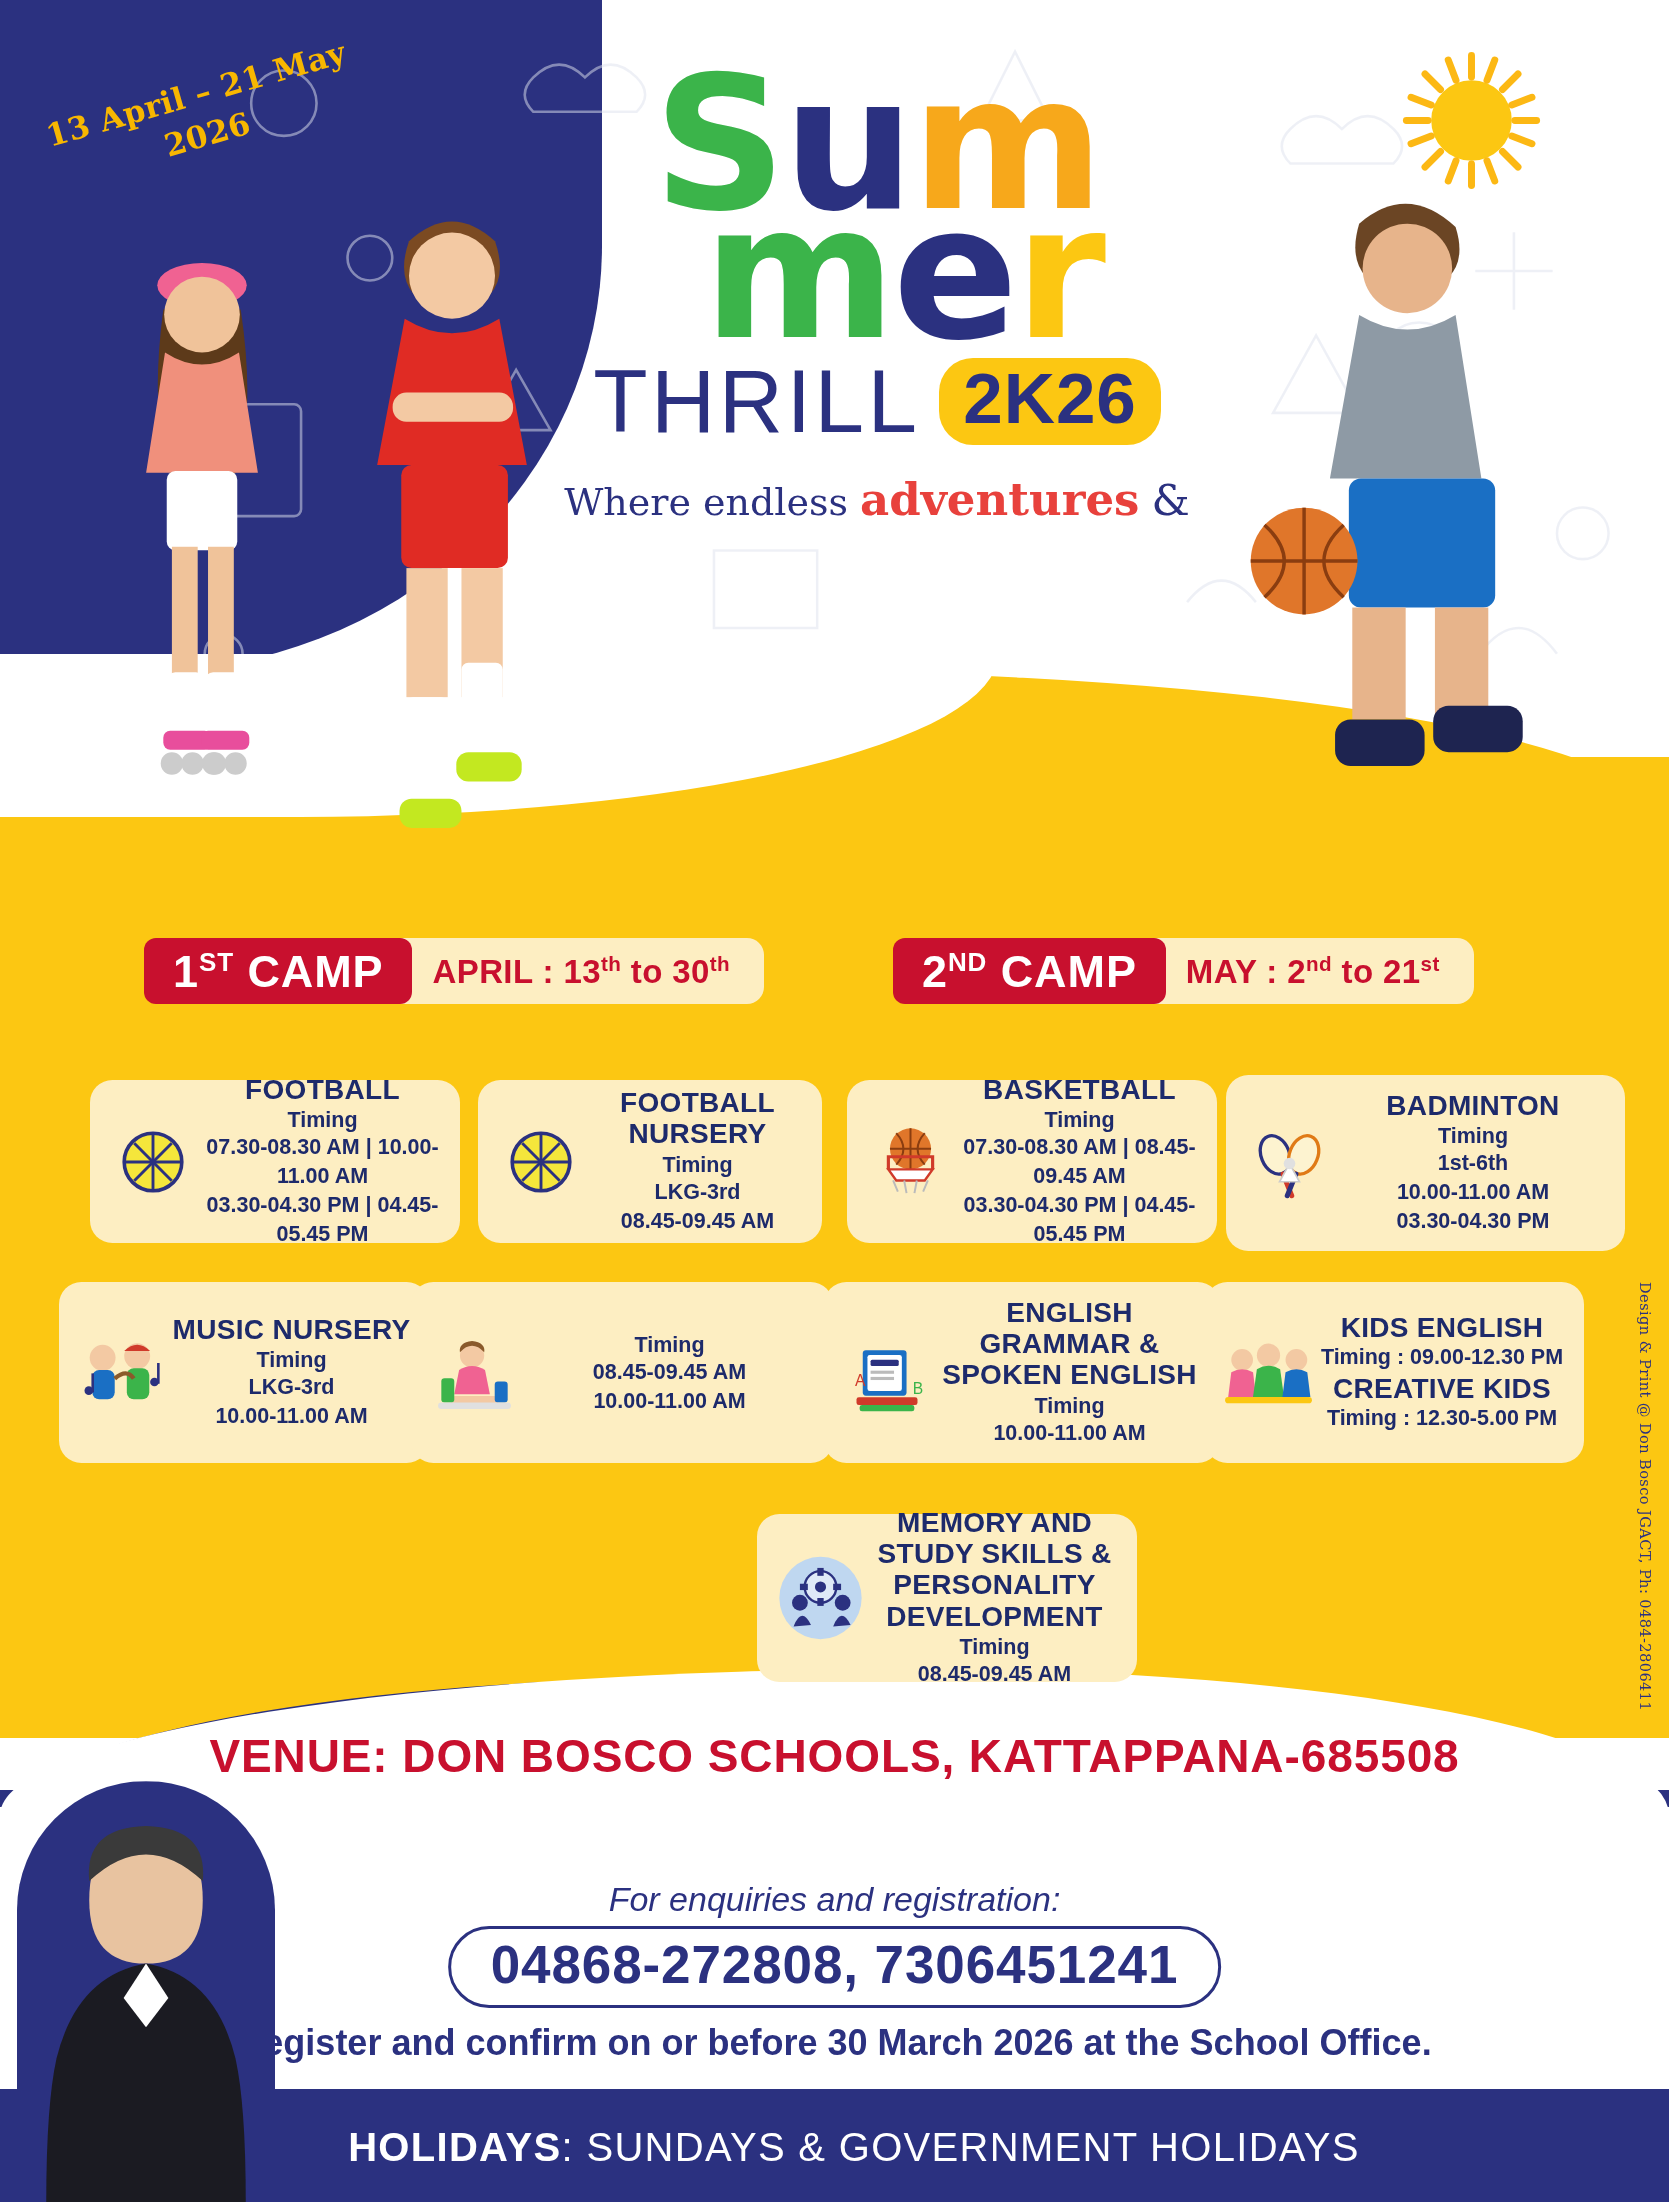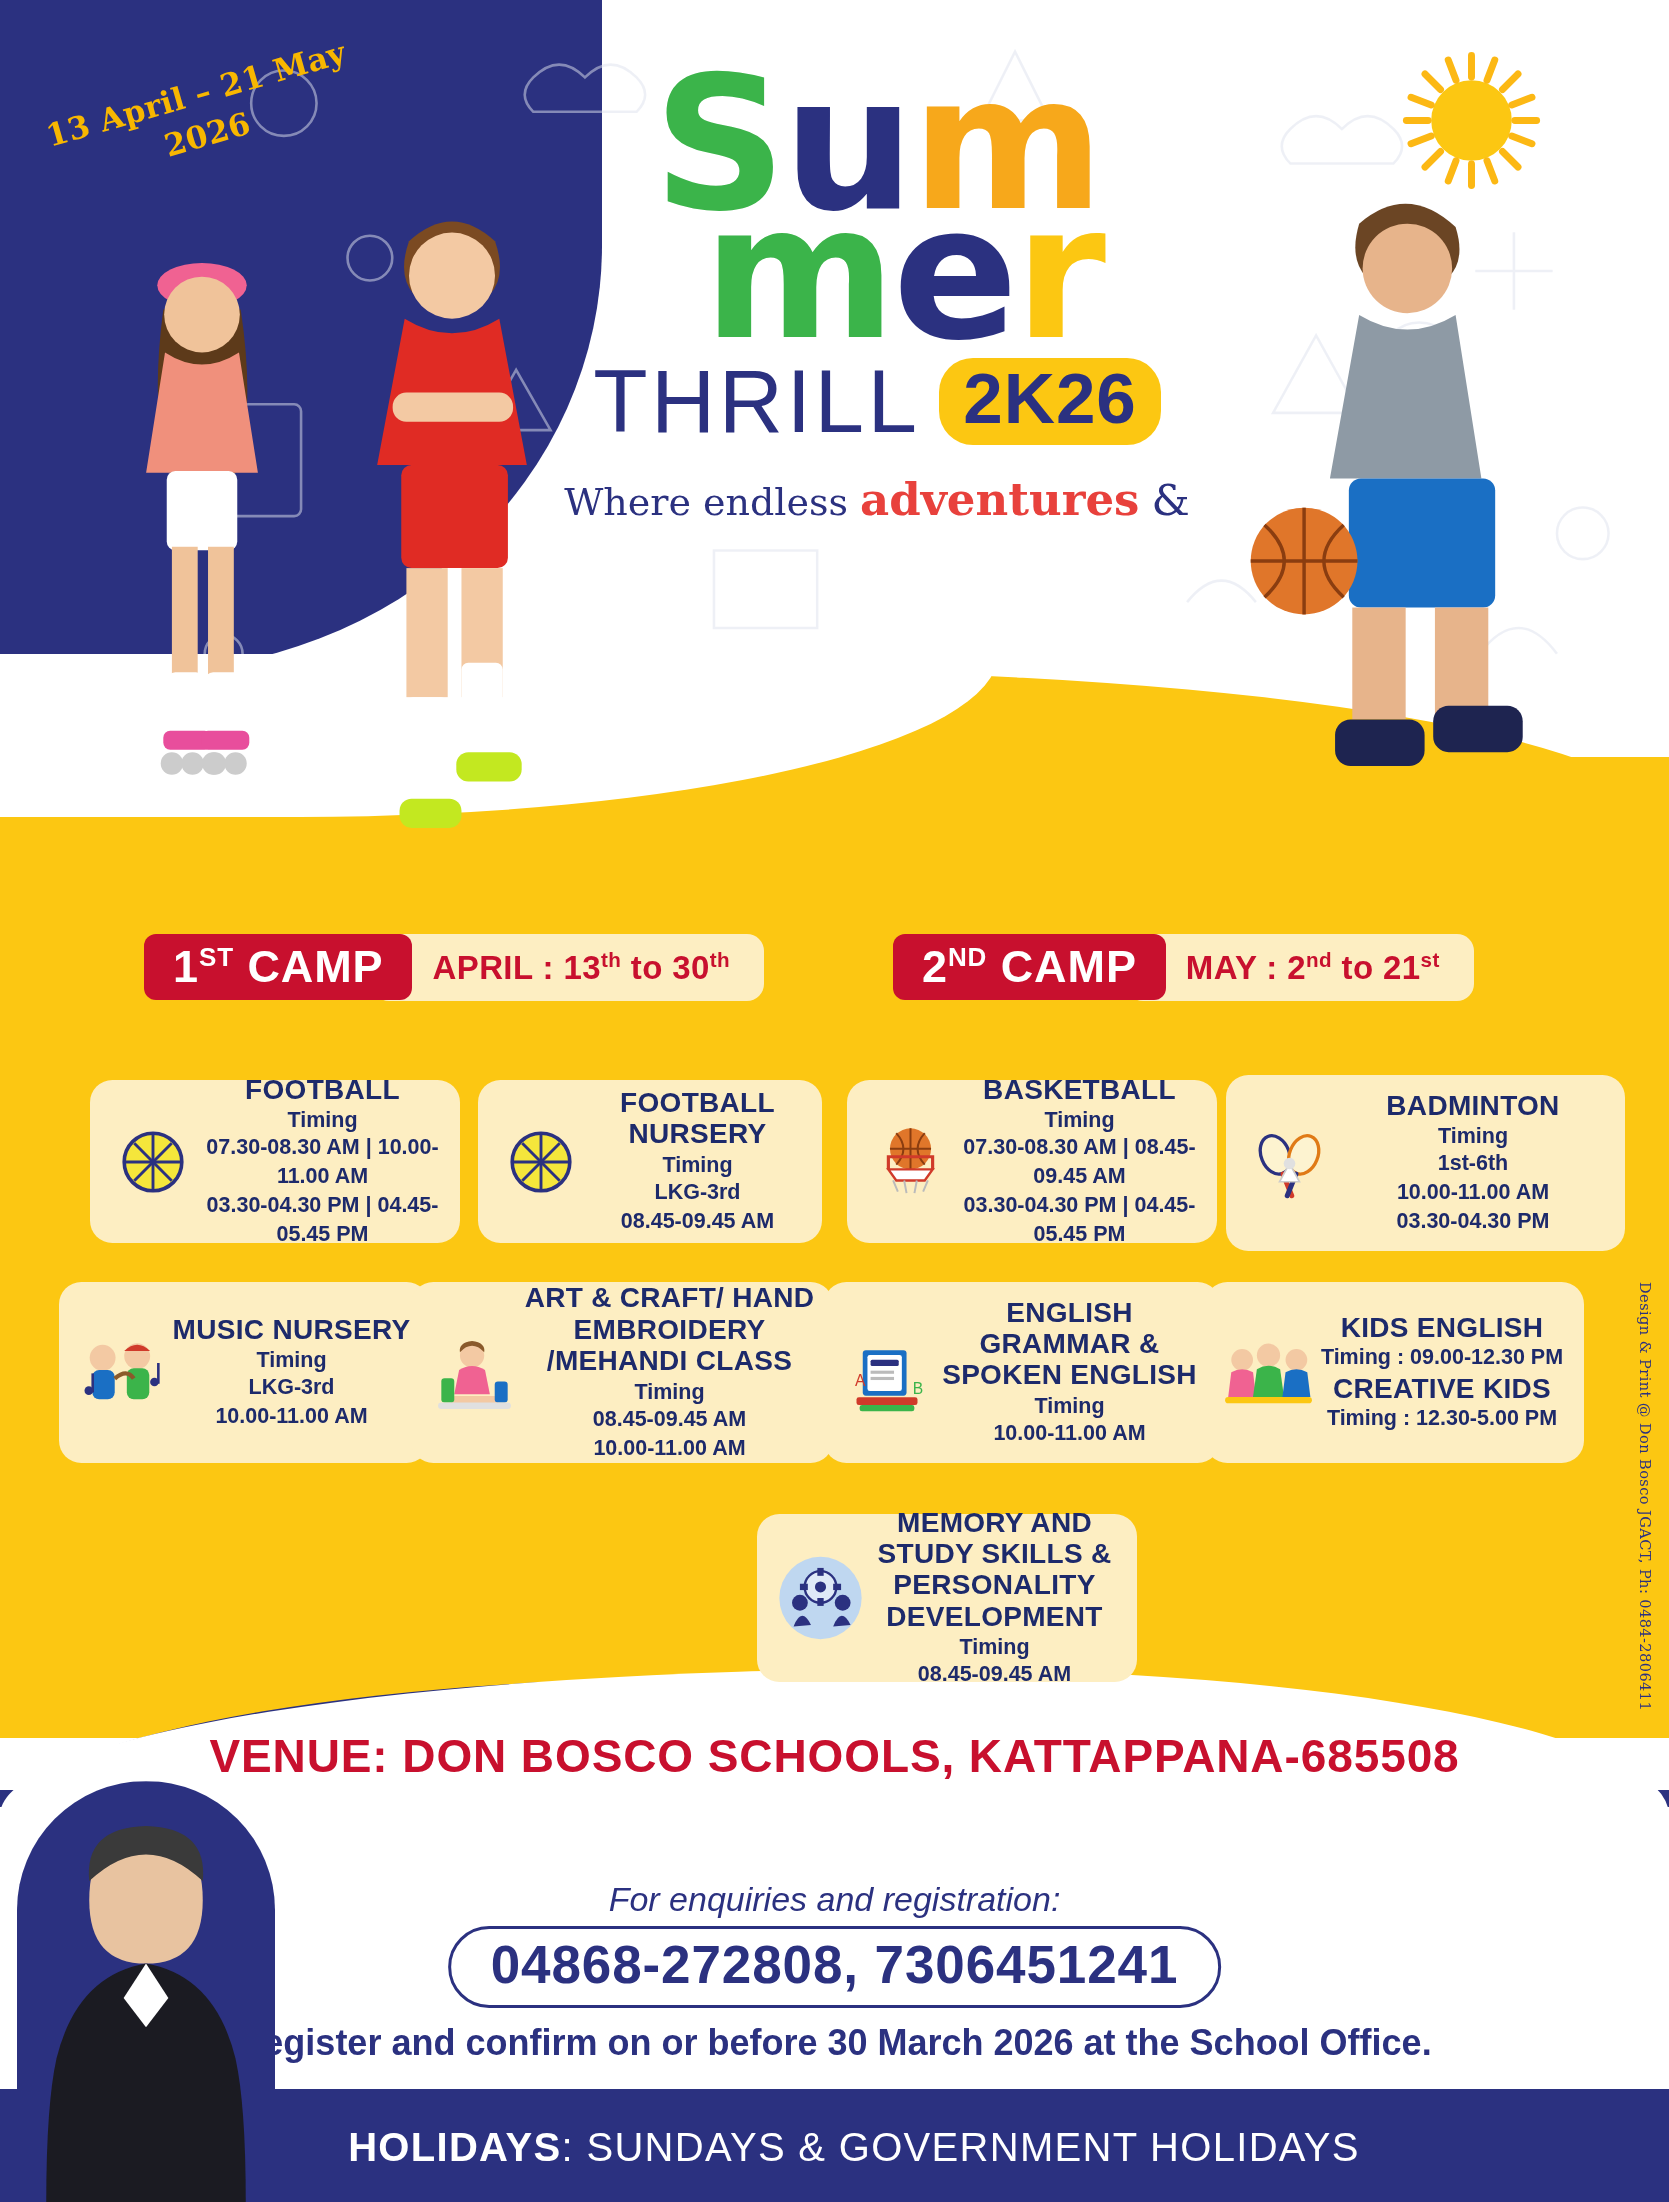--- a/index.html
+++ b/index.html
@@ -218,21 +218,21 @@
   }
 
   
   .kid { position: absolute; z-index: 11; }
 
   
   .camp-header {
     position: absolute;
     z-index: 6;
     display: flex;
-    align-items: flex-start;
+    align-items: center;
     height: 74px;
     padding-left: 24px;
   }
   .camp-badge {
     background: #c8102e;
     color: #ffffff;
     font-size: 45px;
     font-weight: 700;
     padding: 10.3px 29px;
     border-radius: 12px;
@@ -659,21 +659,20 @@
         <circle cx="52" cy="34" r="15" fill="#f3c9a3"></circle>
         <path d="M37 30 q15 -16 30 0 q2 -12 -15 -14 q-17 2 -15 14z" fill="#8a5a2b"></path>
         <path d="M36 52 q16 -10 32 0 l6 30 h-44z" fill="#f06292"></path>
         <rect x="26" y="84" width="58" height="12" rx="5" fill="#f3c9a3"></rect>
         <rect x="14" y="62" width="16" height="30" rx="4" fill="#3bb44a"></rect>
         <rect x="80" y="66" width="16" height="26" rx="4" fill="#1a6fc4"></rect>
         <rect x="10" y="92" width="90" height="8" rx="4" fill="#e0e0e0"></rect>
       </svg>
     </div>
     <div class="txt">
-      <div class="ttl">ART &amp; CRAFT/ HAND EMBROIDERY /MEHANDI CLASS</div>
       <div class="lbl">Timing</div>
       <div class="tm">08.45-09.45 AM</div>
       <div class="tm">10.00-11.00 AM</div>
     </div>
   </div>
 
   <div class="card" style="left:824px; top:1282px; width:396px; height:181px;">
     <div class="icon">
       <svg viewBox="0 0 110 110" width="86" height="86">
         <rect x="24" y="26" width="56" height="58" rx="4" fill="#1a6fc4"></rect>

